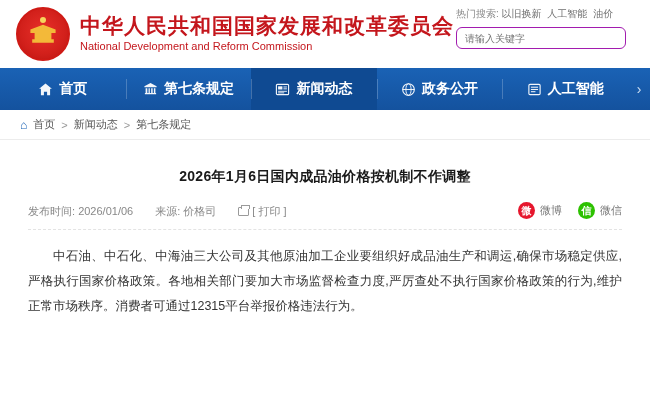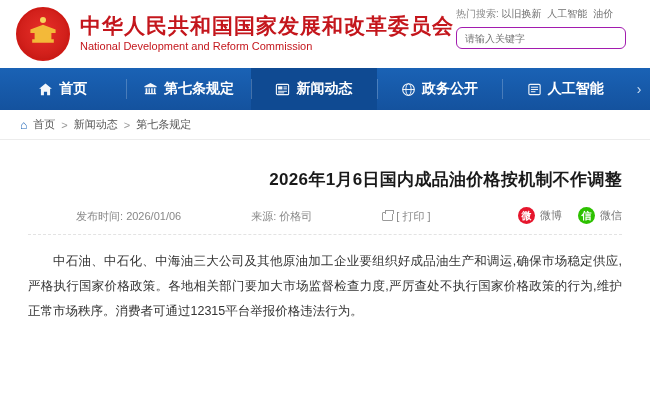--- a/index.html
+++ b/index.html
@@ -153,37 +153,37 @@
     border-bottom: 1px solid #ececec;
     gap: 4px;
   }
   .home-ico { color: #1a62b5; font-size: 12px; margin-right: 2px; }
   .breadcrumb .sep { color: #999; margin: 0 2px; }
   .breadcrumb a { color: #555; text-decoration: none; }
 
   
   .article { padding: 14px 28px 0 28px; }
   .art-title {
-    font-size: 17px;
+    font-size: 14px;
     font-weight: bold;
     color: #1a1a1a;
-    text-align: right;
+    text-align: center;
     margin: 14px 0 18px 0;
     letter-spacing: .3px;
   }
   .meta-row {
     display: flex;
     align-items: center;
     font-size: 11px;
     color: #888;
     border-bottom: 1px dashed #e3e3e3;
     padding-bottom: 10px;
     position: relative;
   }
-  .meta-item { margin-right: 22px; white-space: nowrap; margin-left: 48px; }
+  .meta-item { margin-right: 22px; white-space: nowrap; }
   .print-ico {
     display: inline-block;
     width: 11px; height: 9px;
     border: 1px solid #9a9a9a;
     border-radius: 1px;
     position: relative;
     margin-right: 3px;
     vertical-align: -1px;
   }
   .print-ico:before {

